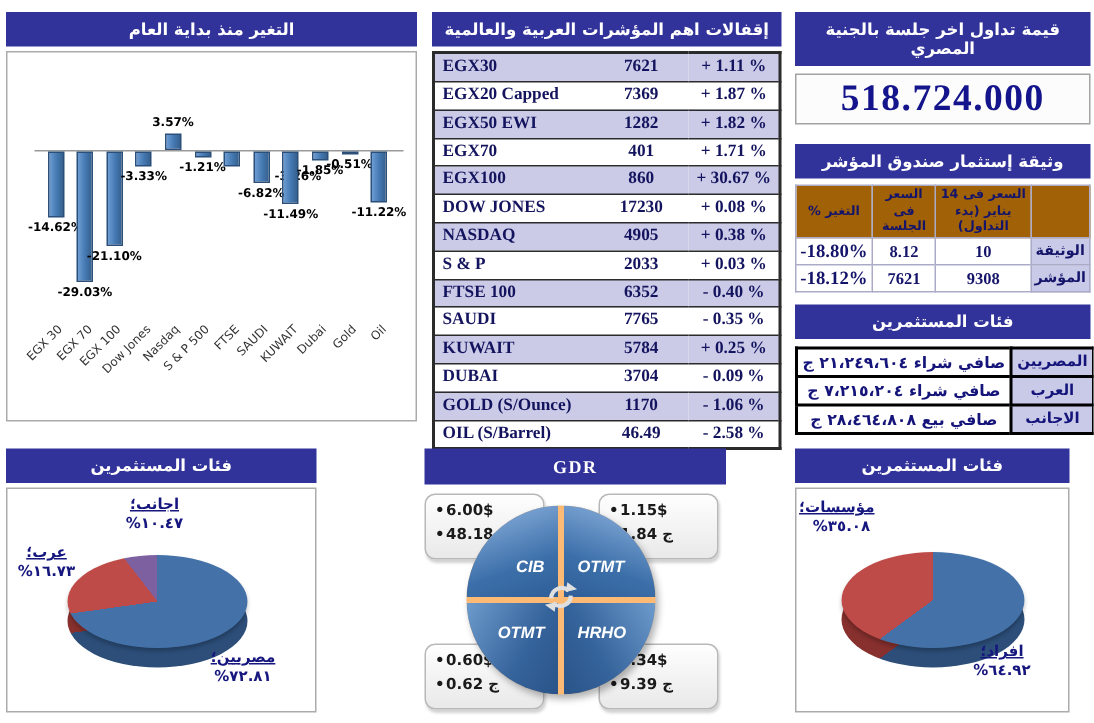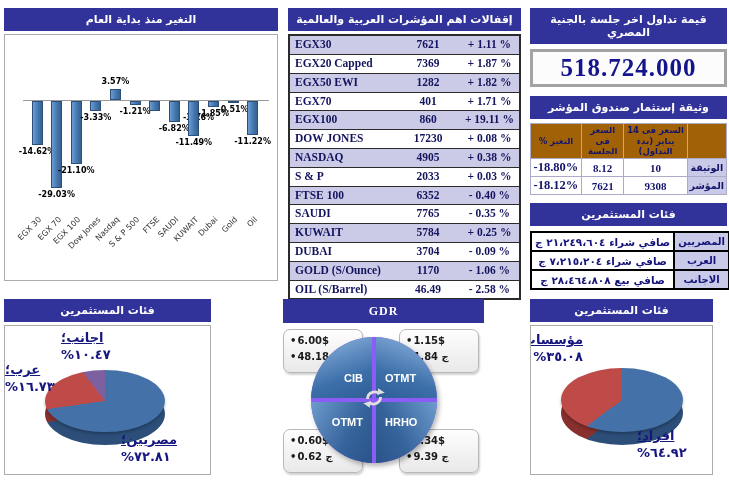--- a/index.html
+++ b/index.html
@@ -29,21 +29,21 @@
   #closings-table{width:100%;border-collapse:collapse;margin-top:3px;border:2px solid #2B2B2B;font-family:"Liberation Serif",serif;color:#14145E;}
   #closings-table td{border-top:1px solid #2B2B2B;border-bottom:1px solid #2B2B2B;padding:1px 5px;line-height:15.8px;font-weight:bold;font-size:11.5px;}
   #closings-table tr.odd td{background:#CBCBE8;}
   .c-name{width:47%;text-align:left;}
   .c-val{width:28%;text-align:center;}
   .c-chg{width:25%;text-align:center;white-space:nowrap;}
 
   
   #panel-value{left:530px;top:8px;width:197px;}
   .value-box{
-    margin-top:5px;height:32px;line-height:32px;border:3px solid #a3a3a3;background:#FCFCFC;
+    margin-top:5px;height:32px;line-height:32px;border:1px solid #a3a3a3;background:#FCFCFC;
     text-align:center;font-family:"Liberation Serif",serif;font-weight:bold;font-size:25px;
     color:#14148C;letter-spacing:1px;
   }
 
   
   #panel-fund{left:530px;top:96px;width:197px;}
   #fund-table{width:100%;border-collapse:collapse;margin-top:4px;color:#14146A;}
   #fund-table th,#fund-table td{border:1px solid #ABABC8;padding:1px 2px;}
   #fund-table thead th{background:#a16207;font-size:8.5px;font-weight:bold;line-height:1.25;}
   #fund-table tbody th{background:#C9C9E8;font-size:9.5px;font-weight:bold;width:19%;}
@@ -59,41 +59,41 @@
   #investor-table td{background:#fff;text-align:center;font-size:10.5px;white-space:nowrap;}
 
   
   #panel-pie-nat{left:4px;top:299px;width:207px;}
   #nat-pie-box{height:148px;margin-top:3px;}
   #panel-pie-type{left:530px;top:299px;width:183px;}
   #type-pie-box{height:148px;margin-top:3px;}
   .pie-rim,.pie-top{position:absolute;border-radius:50%;}
   .pie-rim{filter:brightness(.95);}
   .pie-top{box-shadow:0 2px 3px rgba(0,0,0,.25);}
-  .pie-label{position:absolute;font-size:13px;font-weight:bold;color:#16167F;text-align:left;line-height:1.3;}
+  .pie-label{position:absolute;font-size:10px;font-weight:bold;color:#16167F;text-align:center;line-height:1.3;}
   .plbl-name{text-decoration:underline;}
 
   
   #panel-gdr{left:283px;top:299px;width:201px;}
   #gdr-area{position:relative;height:156px;margin-top:2px;}
   .gdr-callout{
     position:absolute;width:66px;height:36px;border:1px solid #B8B8B8;border-radius:7px;
     background:linear-gradient(#FEFEFE,#E9E9E9);box-shadow:1px 2px 2px rgba(0,0,0,.18);
     padding:3px 6px;font-size:10px;font-weight:bold;color:#1A1A1A;
   }
   .cline{line-height:1.55;white-space:nowrap;}
   .bullet{margin-right:1px;}
   .pos-tl{left:0;top:4px;}
   .pos-tr{left:116px;top:4px;}
   .pos-bl{left:0;top:104px;}
   .pos-br{left:116px;top:104px;}
   .gdr-wheel{
     position:absolute;left:28px;top:12px;width:126px;height:126px;border-radius:50%;
     overflow:hidden;display:grid;grid-template-columns:1fr 1fr;grid-template-rows:1fr 1fr;
-    gap:4px;background:#8b5cf6;box-shadow:2px 3px 5px rgba(0,0,0,.3);
+    gap:4px;background:#fdba74;box-shadow:2px 3px 5px rgba(0,0,0,.3);font-style:italic;
   }
   .quad{position:relative;}
   .q-tl{background:linear-gradient(160deg,#93B7E2 0%,#3C6FA9 65%,#2F5E97 100%);}
   .q-tr{background:linear-gradient(200deg,#93B7E2 0%,#3C6FA9 65%,#2F5E97 100%);}
   .q-bl{background:linear-gradient(120deg,#6E9BCC 0%,#35639B 60%,#2A5489 100%);}
   .q-br{background:linear-gradient(240deg,#6E9BCC 0%,#35639B 60%,#2A5489 100%);}
   .qlabel{position:absolute;color:#fff;font-weight:bold;font-size:11px;font-family:"Liberation Sans",sans-serif;}
   .ql-tl{right:9px;bottom:14px;} .ql-tr{left:9px;bottom:14px;}
   .ql-bl{right:9px;top:14px;}  .ql-br{left:9px;top:14px;}
   .gdr-center{position:absolute;left:50%;top:50%;transform:translate(-50%,-50%);z-index:3;}
@@ -168,21 +168,21 @@
             <td class="c-chg">+ 1.82 %</td>
           </tr>
           <tr class="even">
             <td class="c-name">EGX70</td>
             <td class="c-val">401</td>
             <td class="c-chg">+ 1.71 %</td>
           </tr>
           <tr class="odd">
             <td class="c-name">EGX100</td>
             <td class="c-val">860</td>
-            <td class="c-chg">+ 19.11 %</td>
+            <td class="c-chg">+ 30.67 %</td>
           </tr>
           <tr class="even">
             <td class="c-name">DOW JONES</td>
             <td class="c-val">17230</td>
             <td class="c-chg">+ 0.08 %</td>
           </tr>
           <tr class="odd">
             <td class="c-name">NASDAQ</td>
             <td class="c-val">4905</td>
             <td class="c-chg">+ 0.38 %</td>

